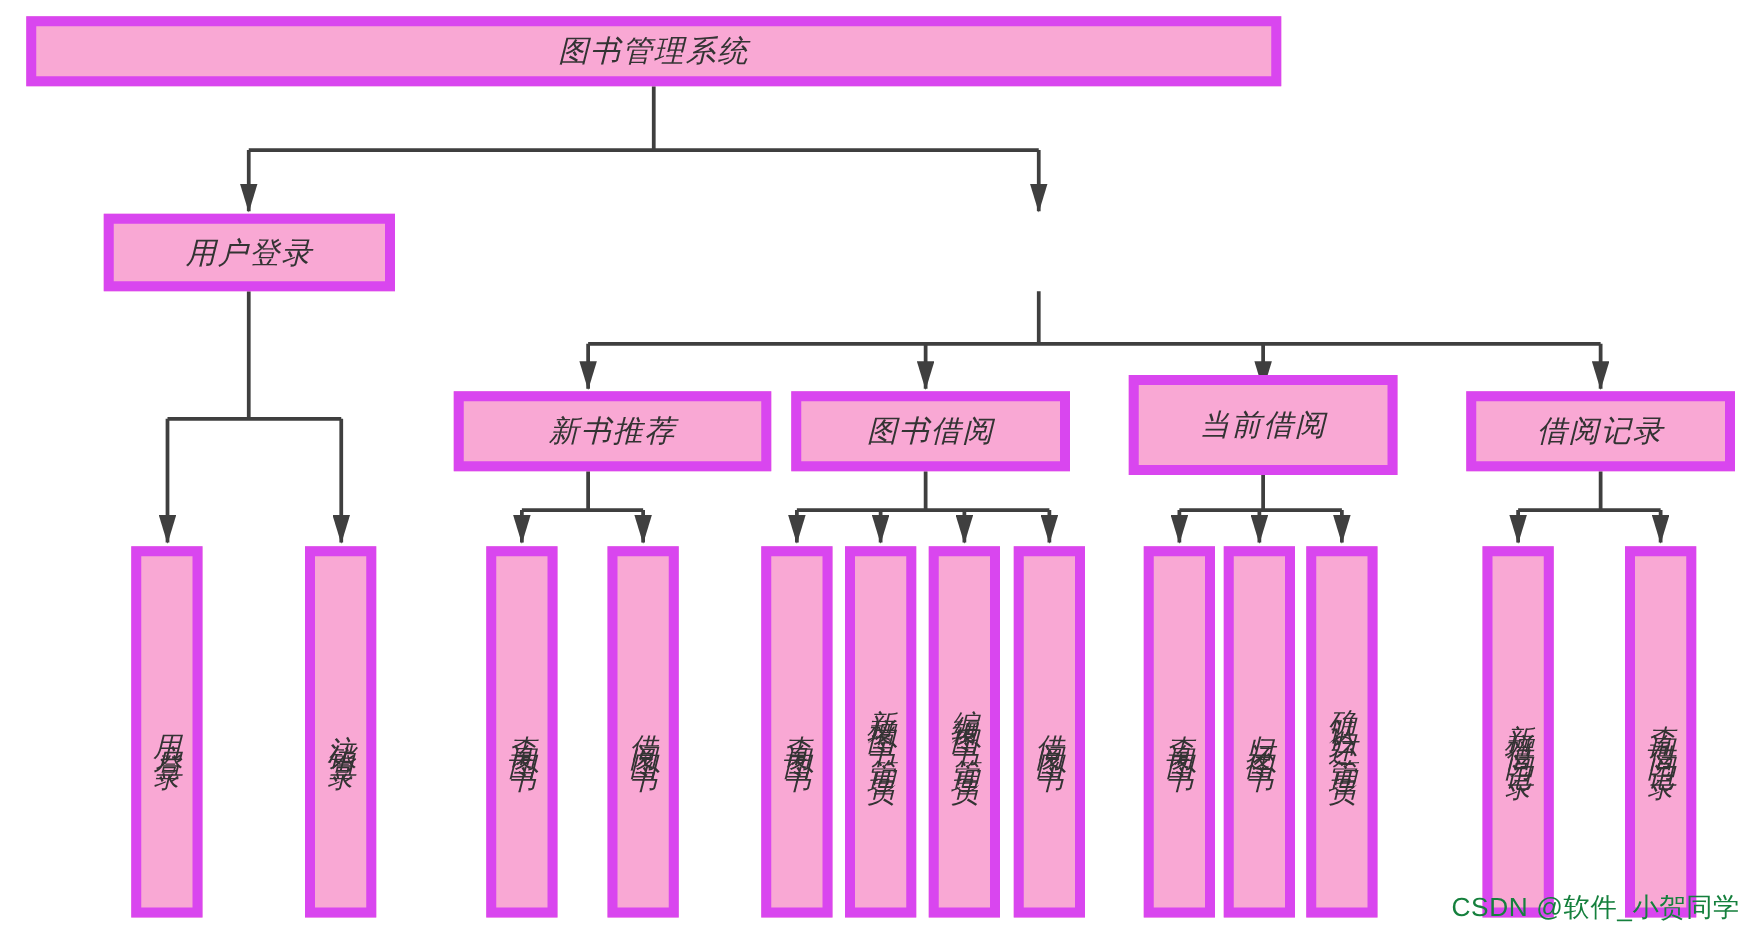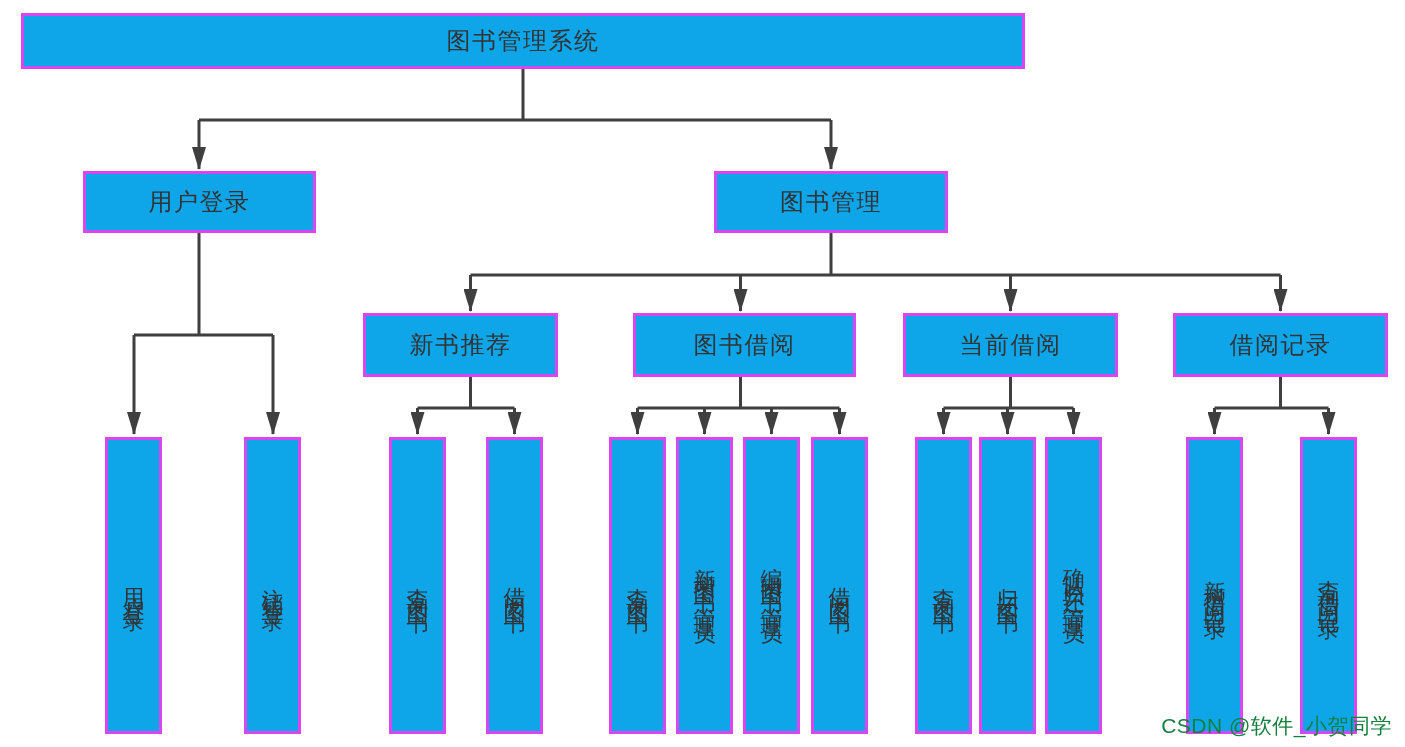--- a/index.html
+++ b/index.html
@@ -27,27 +27,28 @@
   }
   .connectors path.spine,
   .connectors line {
     stroke: #3f3f3f;
     stroke-width: 3;
     fill: none;
   }
   .box {
     position: absolute;
     box-sizing: border-box;
-    border: 3px solid #d946ef;
-    background: #0ea5e9;
+    border: 8px solid #d946ef;
+    background: #f9a8d4;
     color: #333333;
     display: flex;
     align-items: center;
     justify-content: center;
     z-index: 1;
+    font-style: italic;
   }
   .h-box {
     font-size: 24px;
     letter-spacing: 1.5px;
     white-space: nowrap;
   }
   .v-box {
     writing-mode: vertical-rl;
     text-orientation: mixed;
     font-size: 22px;
@@ -109,25 +110,24 @@
     <line x1="1007.5" y1="408" x2="1007.5" y2="434" marker-end="url(#arrow)"></line>
     <line x1="1073.5" y1="408" x2="1073.5" y2="434" marker-end="url(#arrow)"></line>
 
     <line x1="1214.5" y1="408" x2="1214.5" y2="434" marker-end="url(#arrow)"></line>
     <line x1="1328.5" y1="408" x2="1328.5" y2="434" marker-end="url(#arrow)"></line>
   </svg>
 
   <div class="box h-box" style="left:21px; top:13px; width:1004px; height:56px">图书管理系统</div>
 
   <div class="box h-box" style="left:83px; top:171px; width:233px; height:62px">用户登录</div>
-  <div class="box h-box" style="left:714px; top:171px; width:234px; height:62px">图书管理</div>
 
-  <div class="box h-box" style="left:363px; top:313px; width:195px; height:64px">新书推荐</div>
+  <div class="box h-box" style="left:363px; top:313px; width:254px; height:64px">新书推荐</div>
   <div class="box h-box" style="left:633px; top:313px; width:223px; height:64px">图书借阅</div>
-  <div class="box h-box" style="left:903px; top:313px; width:215px; height:64px">当前借阅</div>
+  <div class="box h-box" style="left:903px; top:300px; width:215px; height:80px">当前借阅</div>
   <div class="box h-box" style="left:1173px; top:313px; width:215px; height:64px">借阅记录</div>
 
   <div class="box v-box" style="left:105px; top:437px; width:57px; height:297px">用户登录</div>
   <div class="box v-box" style="left:244px; top:437px; width:57px; height:297px">注销登录</div>
 
   <div class="box v-box" style="left:389px; top:437px; width:57px; height:297px">查询图书</div>
   <div class="box v-box" style="left:486px; top:437px; width:57px; height:297px">借阅图书</div>
 
   <div class="box v-box" style="left:609px; top:437px; width:57px; height:297px">查询图书</div>
   <div class="box v-box" style="left:676px; top:437px; width:57px; height:297px">新增图书（管理员）</div>

